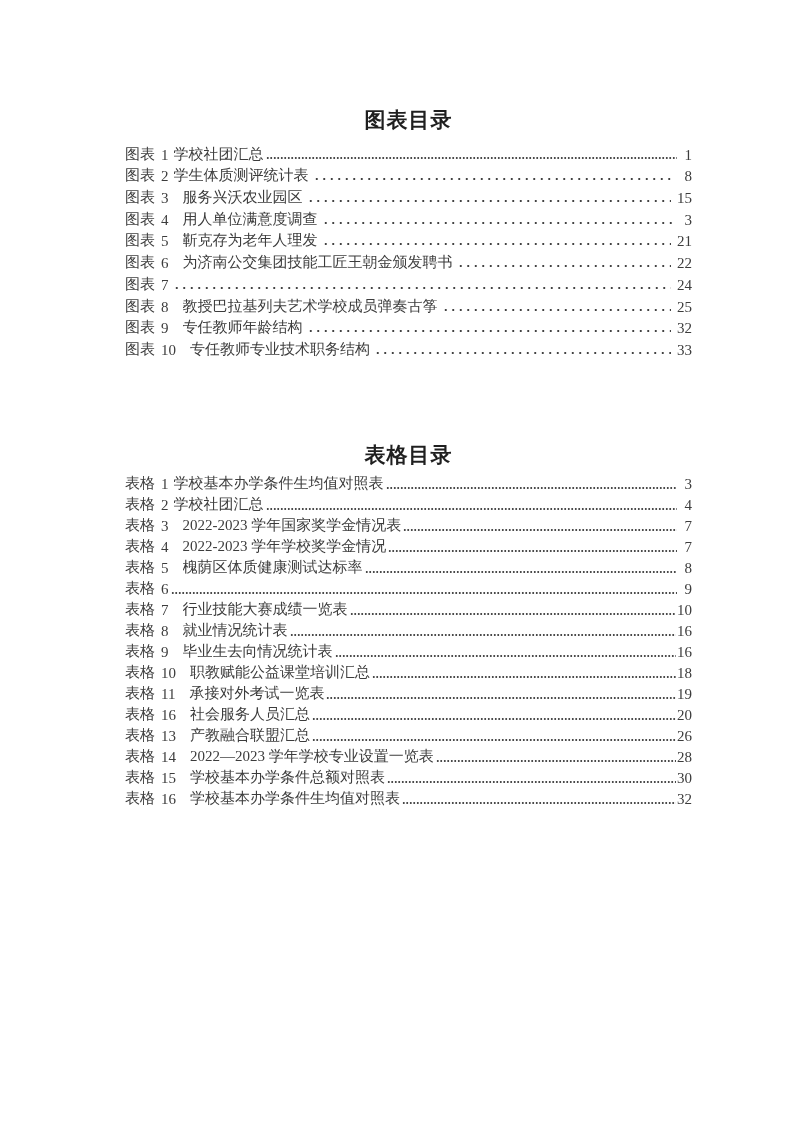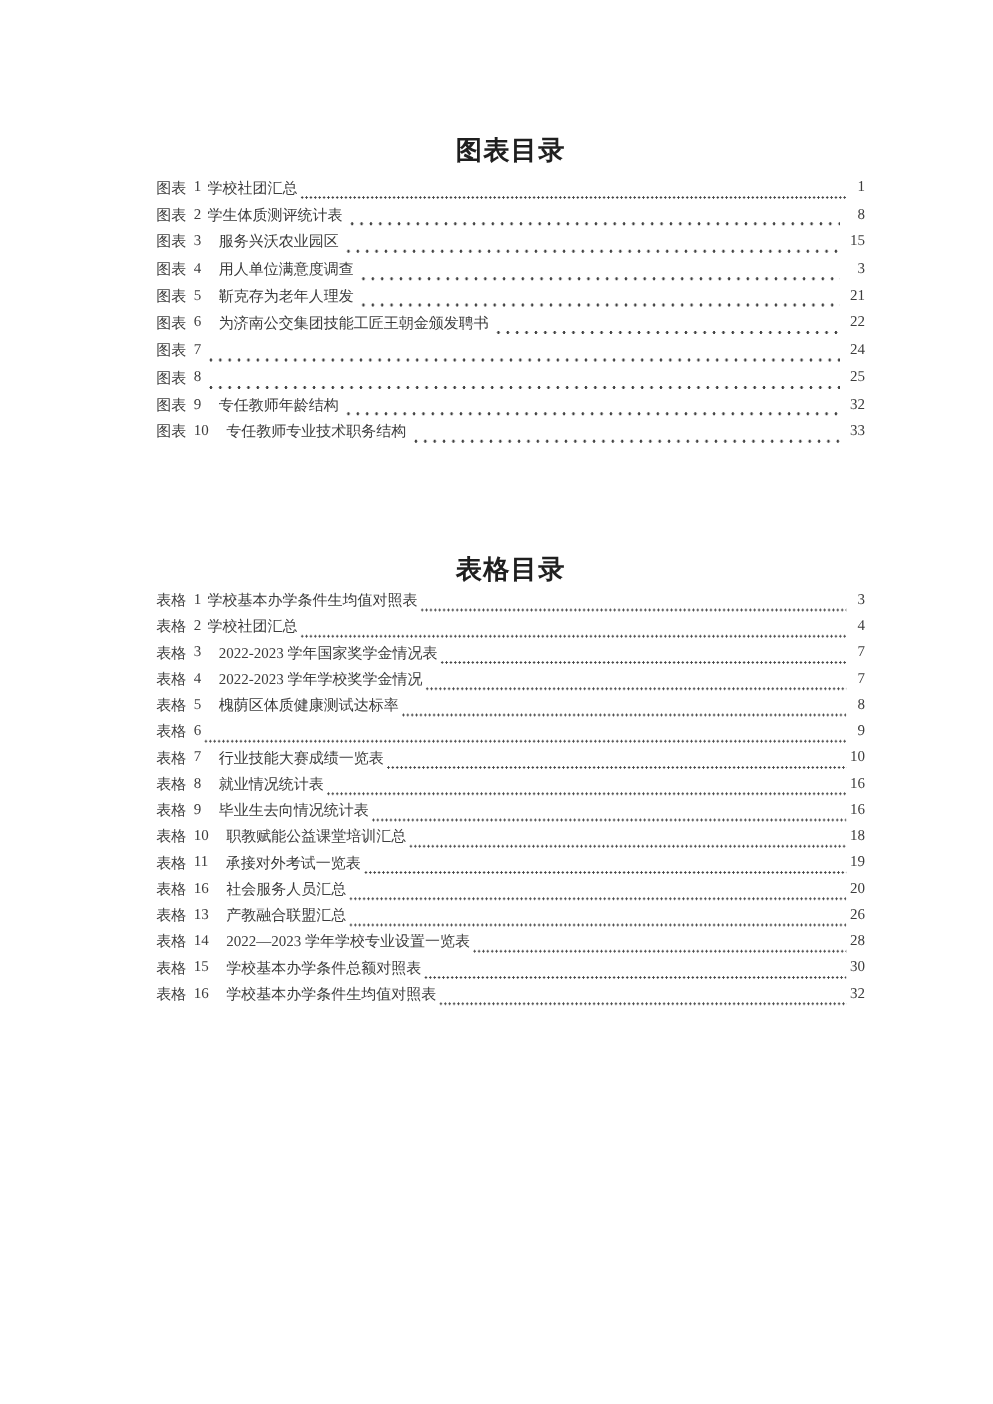--- a/index.html
+++ b/index.html
@@ -29,22 +29,22 @@
     line-height: 30px;
     font-weight: 700;
     text-align: center;
     color: #1f1f1f;
     letter-spacing: 1px;
   }
   #sec-figures .toc-title { margin-bottom: 7px; }
   #sec-tables  .toc-title { margin-bottom: 2px; }
   .toc-row {
     display: flex;
-    align-items: flex-start;
-    font-size: 12px;
+    align-items: flex-end;
+    font-size: 15px;
     white-space: nowrap;
   }
   #sec-figures .toc-row { height: 21.7px; }
   #sec-tables  .toc-row { height: 21px; }
   .lbl { flex: 0 0 auto; }
   .num { flex: 0 0 auto; margin-left: 6px; }
   .ttl { flex: 0 0 auto; margin-left: 5px; overflow: hidden; }
   .gap-wide .ttl { margin-left: 14px; }
   .dots {
     flex: 1 1 auto;
@@ -123,20 +123,21 @@
   </div>
         <div class="toc-row leader-coarse gap-wide">
     <span class="lbl">图表</span>
     <span class="num">7</span>
     <span class="dots"></span>
     <span class="pg">24</span>
   </div>
         <div class="toc-row leader-coarse gap-wide">
     <span class="lbl">图表</span>
     <span class="num">8</span>
+    <span class="ttl">教授巴拉基列夫艺术学校成员弹奏古筝</span>
     <span class="dots"></span>
     <span class="pg">25</span>
   </div>
         <div class="toc-row leader-coarse gap-wide">
     <span class="lbl">图表</span>
     <span class="num">9</span>
     <span class="ttl">专任教师年龄结构</span>
     <span class="dots"></span>
     <span class="pg">32</span>
   </div>

